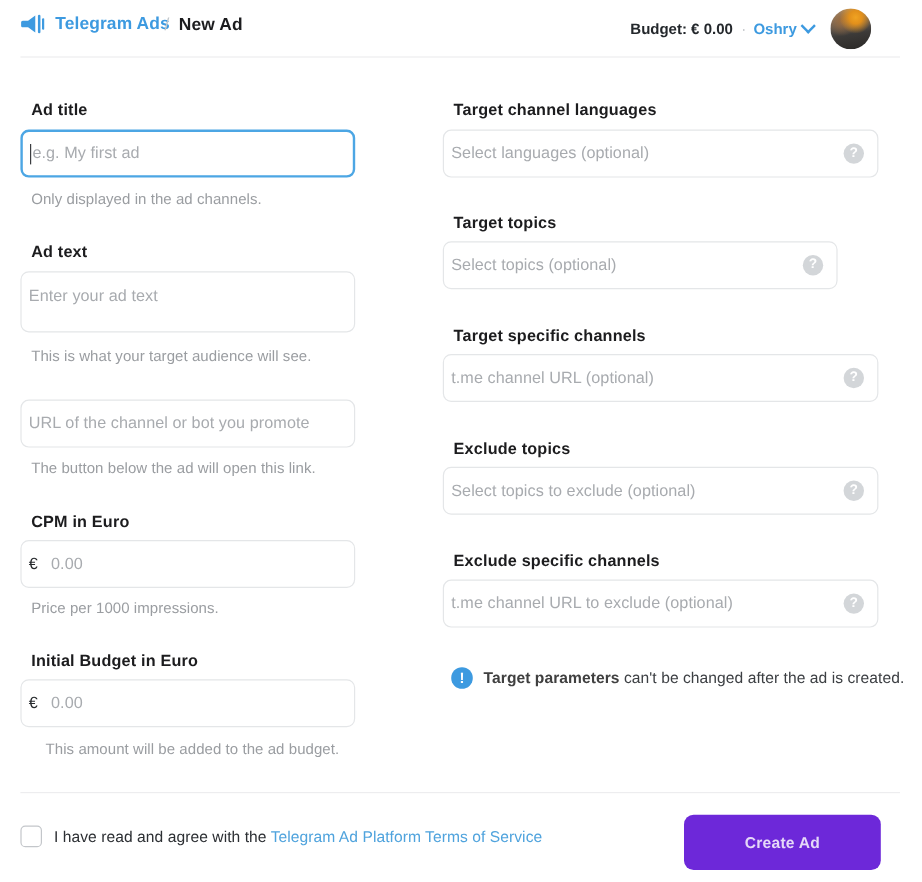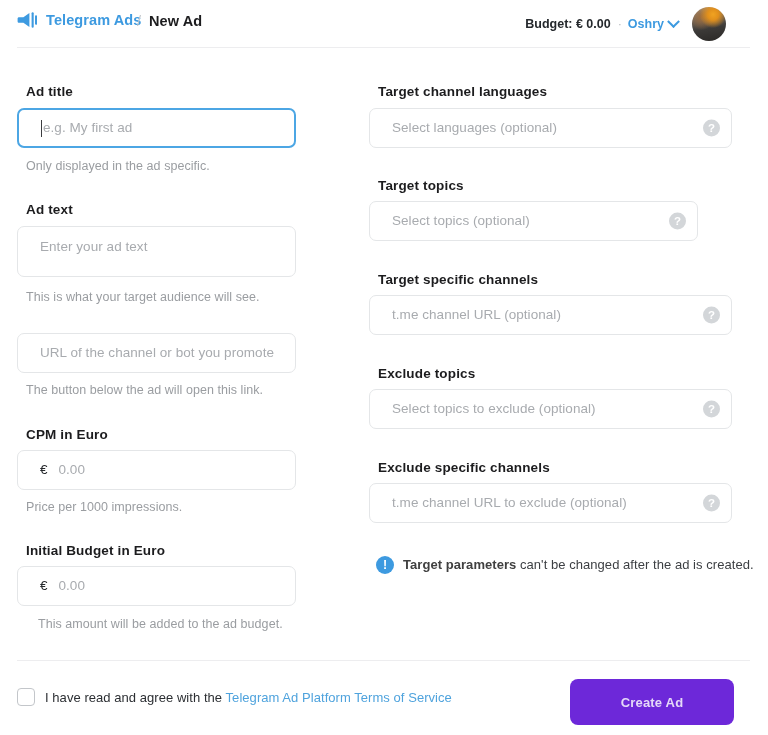--- a/index.html
+++ b/index.html
@@ -68,21 +68,21 @@
     position: absolute; font-size: 13.5px; font-weight: bold;
     color: #1c1c1e; letter-spacing: .15px; line-height: 1;
   }
   .hint {
     position: absolute; font-size: 12.5px; color: #9a9da1;
     line-height: 1; letter-spacing: .05px;
   }
   .field {
     position: absolute; background: #fff;
     border: 1px solid #e4e6e8; border-radius: 7px;
-    display: flex; align-items: center; padding: 0 22px;
+    display: flex; align-items: center; padding: 0 6px;
   }
   .field.focused {
     border: 2px solid #4ca6e4; border-radius: 7px;
   }
   .ph {
     font-size: 13.5px; color: #a8abaf; line-height: 1; letter-spacing: .05px;
     white-space: nowrap;
   }
   .caret {
     width: 1px; height: 17px; background: #3b3d40; margin-right: 1px; flex: none;
@@ -165,21 +165,21 @@
       <span class="avatar"></span>
     </div>
   </div>
   <div class="hdr-divider"></div>
 
   <div class="label" style="left:26px; top:85px;">Ad title</div>
   <div class="field focused" style="left:17px; top:108px; width:279px; height:40px;">
     <span class="caret"></span>
     <span class="ph">e.g. My first ad</span>
   </div>
-  <div class="hint" style="left:26px; top:160px;">Only displayed in the ad specific.</div>
+  <div class="hint" style="left:26px; top:160px;">Only displayed in the ad channels.</div>
 
   <div class="label" style="left:26px; top:203px;">Ad text</div>
   <div class="field textarea" style="left:17px; top:226px; width:279px; height:51px;">
     <span class="ph">Enter your ad text</span>
   </div>
   <div class="hint" style="left:26px; top:291px;">This is what your target audience will see.</div>
 
   <div class="field" style="left:17px; top:333px; width:279px; height:40px;">
     <span class="ph">URL of the channel or bot you promote</span>
   </div>

